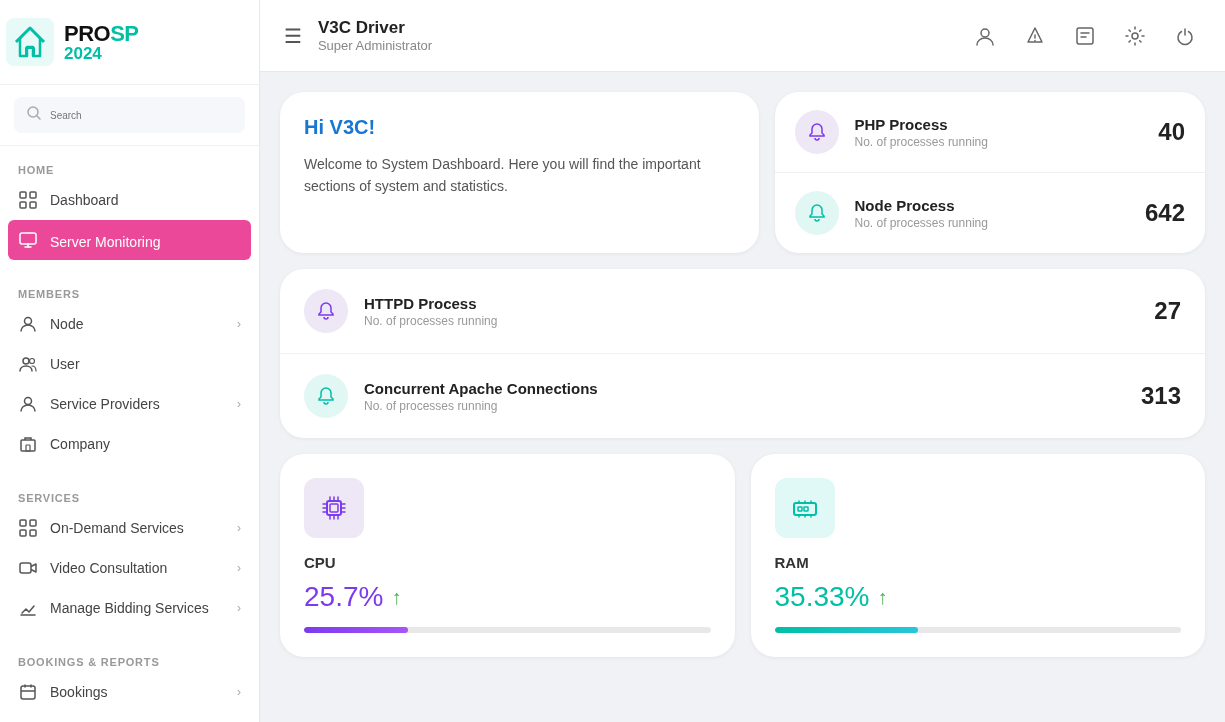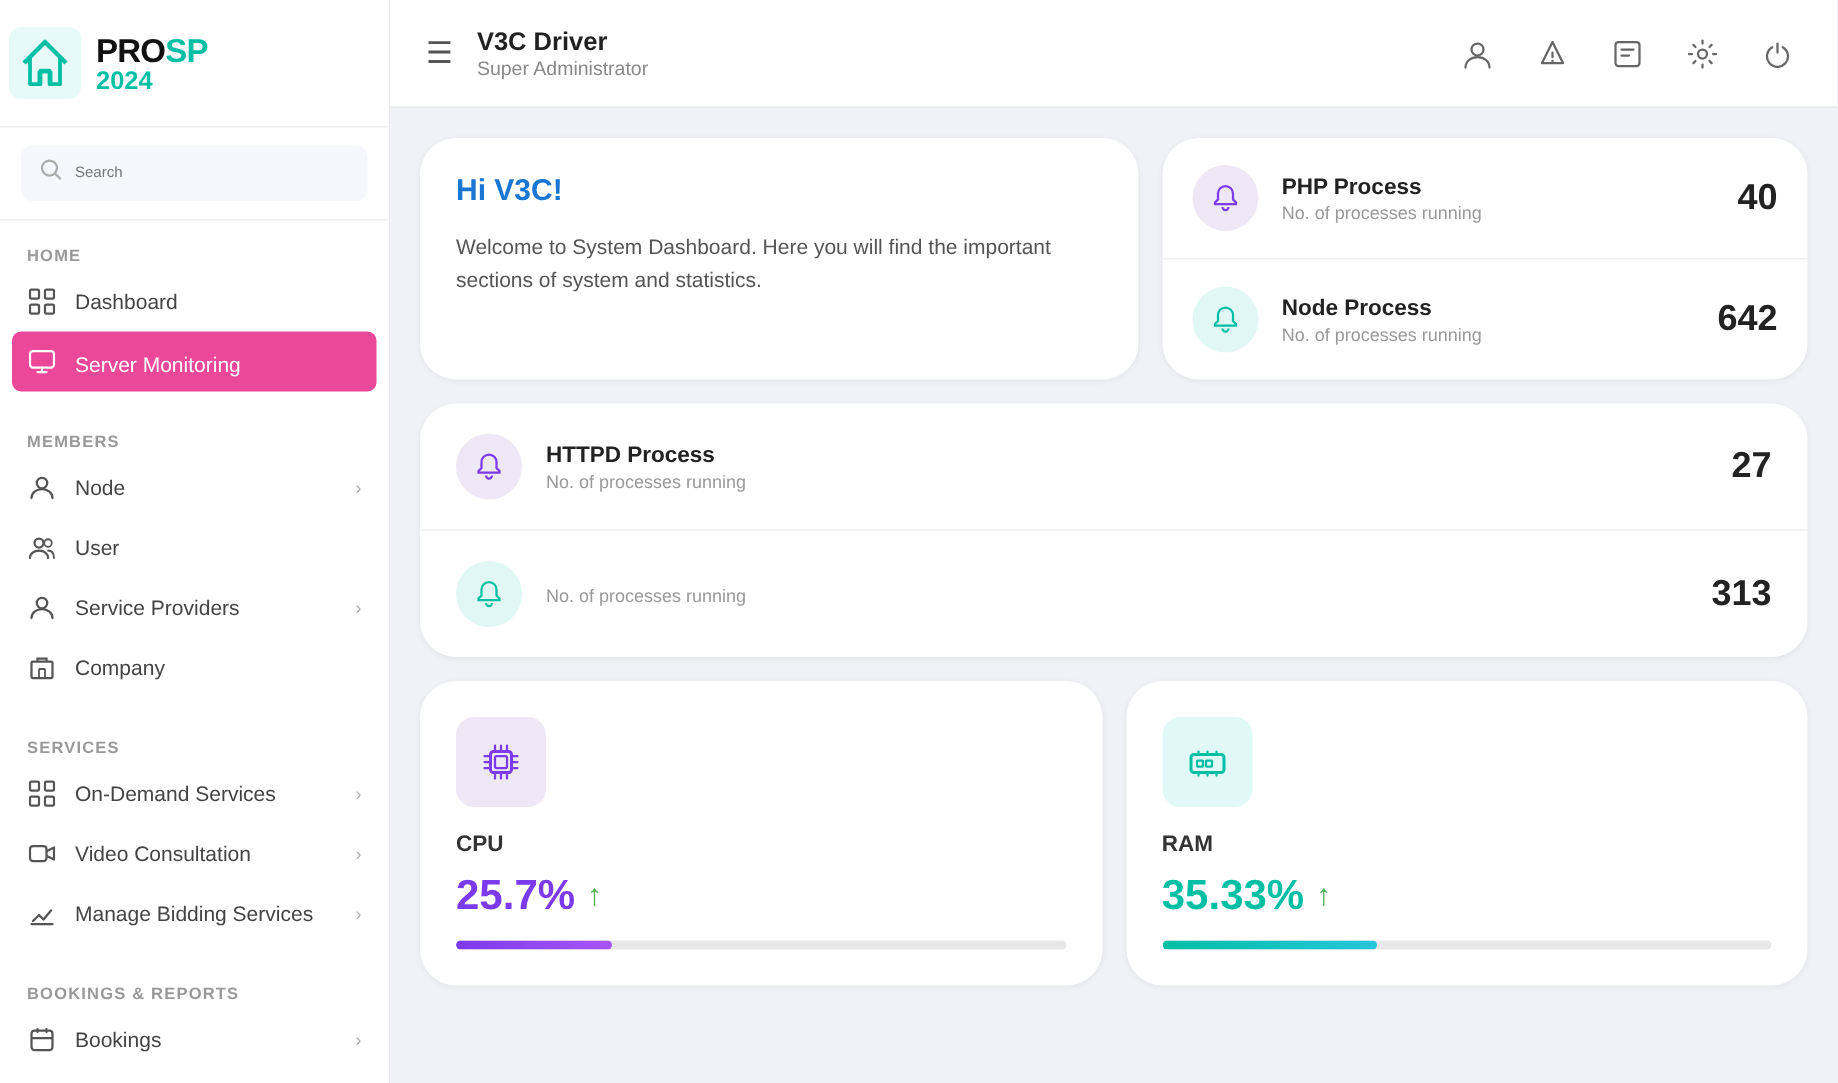--- a/index.html
+++ b/index.html
@@ -165,21 +165,21 @@
     .stat-icon-wrap {
       width: 60px; height: 60px;
       border-radius: 12px;
       background: #ede7f6;
       display: flex; align-items: center; justify-content: center;
       margin-bottom: 16px;
     }
     .stat-icon-wrap.teal { background: #e0f9f7; }
     .stat-label { font-size: 15px; font-weight: 600; color: #333; margin-bottom: 10px; }
     .stat-value {
-      font-size: 28px; font-weight: 700; color: #7c3aed;
+      font-size: 28px; font-weight: 400; color: #7c3aed;
       display: flex; align-items: center; gap: 8px;
     }
     .stat-value.teal-val { color: #00bfa5; }
     .stat-value .arrow-up { color: #4caf50; font-size: 20px; }
     .progress-bar-wrap { margin-top: 14px; height: 6px; background: #e8e8e8; border-radius: 4px; overflow: hidden; }
     .progress-bar { height: 100%; border-radius: 4px; }
     .progress-purple { background: linear-gradient(90deg, #7c3aed, #a855f7); }
     .progress-teal { background: linear-gradient(90deg, #00bfa5, #26c6da); }
   </style>
 </head>
@@ -440,20 +440,21 @@
         <div class="process-count">27</div>
       </div>
       <div class="process-item">
         <div class="process-icon-wrap teal">
           <svg width="22" height="22" viewBox="0 0 22 22" fill="none">
               <path d="M11 3C8.239 3 6 5.239 6 8v4l-2 2v1h14v-1l-2-2V8c0-2.761-2.239-5-5-5Z" stroke="#00bfa5" stroke-width="1.5"></path>
               <path d="M9 17a2 2 0 0 0 4 0" stroke="#00bfa5" stroke-width="1.5"></path>
             </svg>
         </div>
         <div class="process-info">
+          <h4>Concurrent Apache Connections</h4>
           <p>No. of processes running</p>
         </div>
         <div class="process-count">313</div>
       </div>
     </div>
 
     <div class="row">
       <div class="card card-stat">
         <div class="stat-icon-wrap">
           <svg width="30" height="30" viewBox="0 0 30 30" fill="none">

